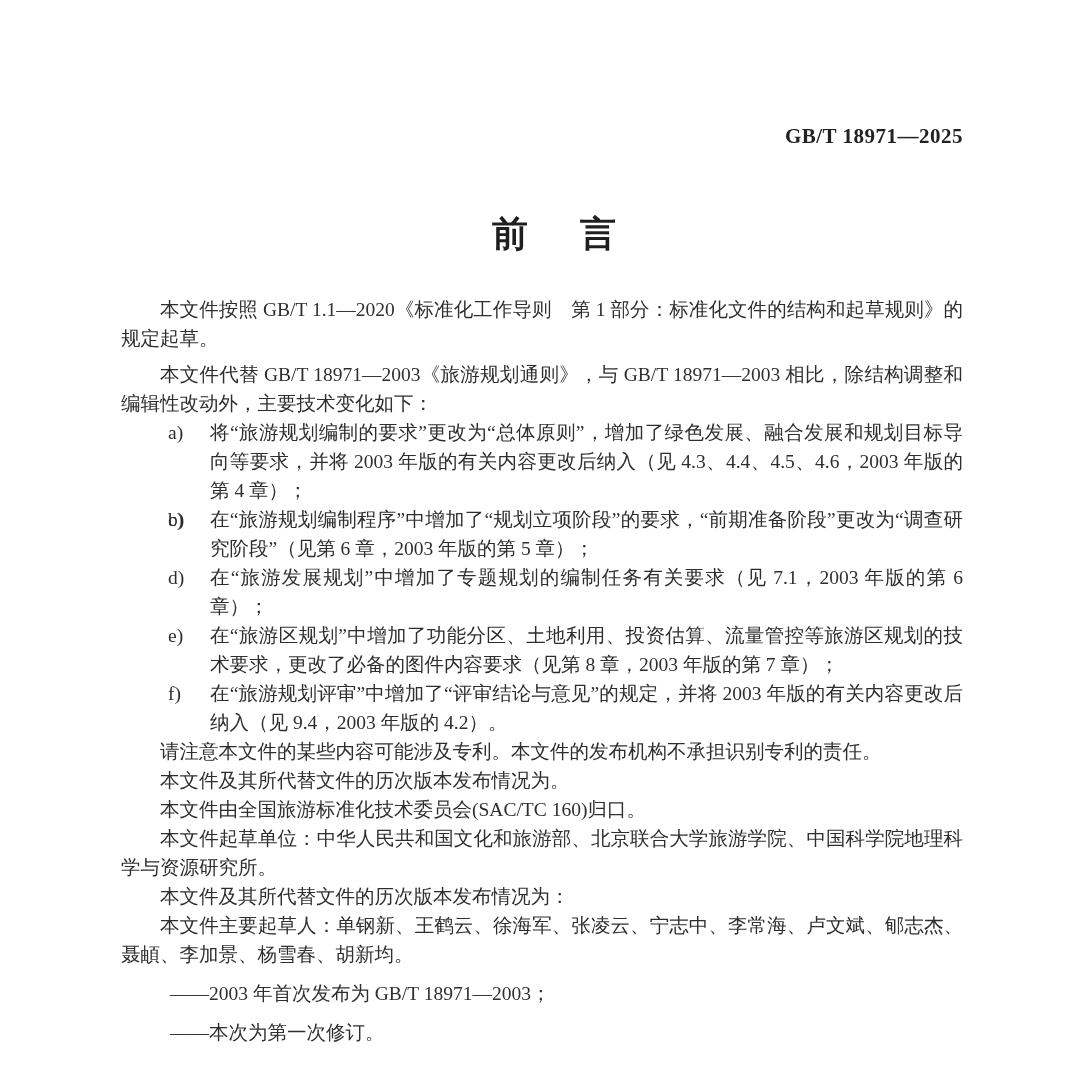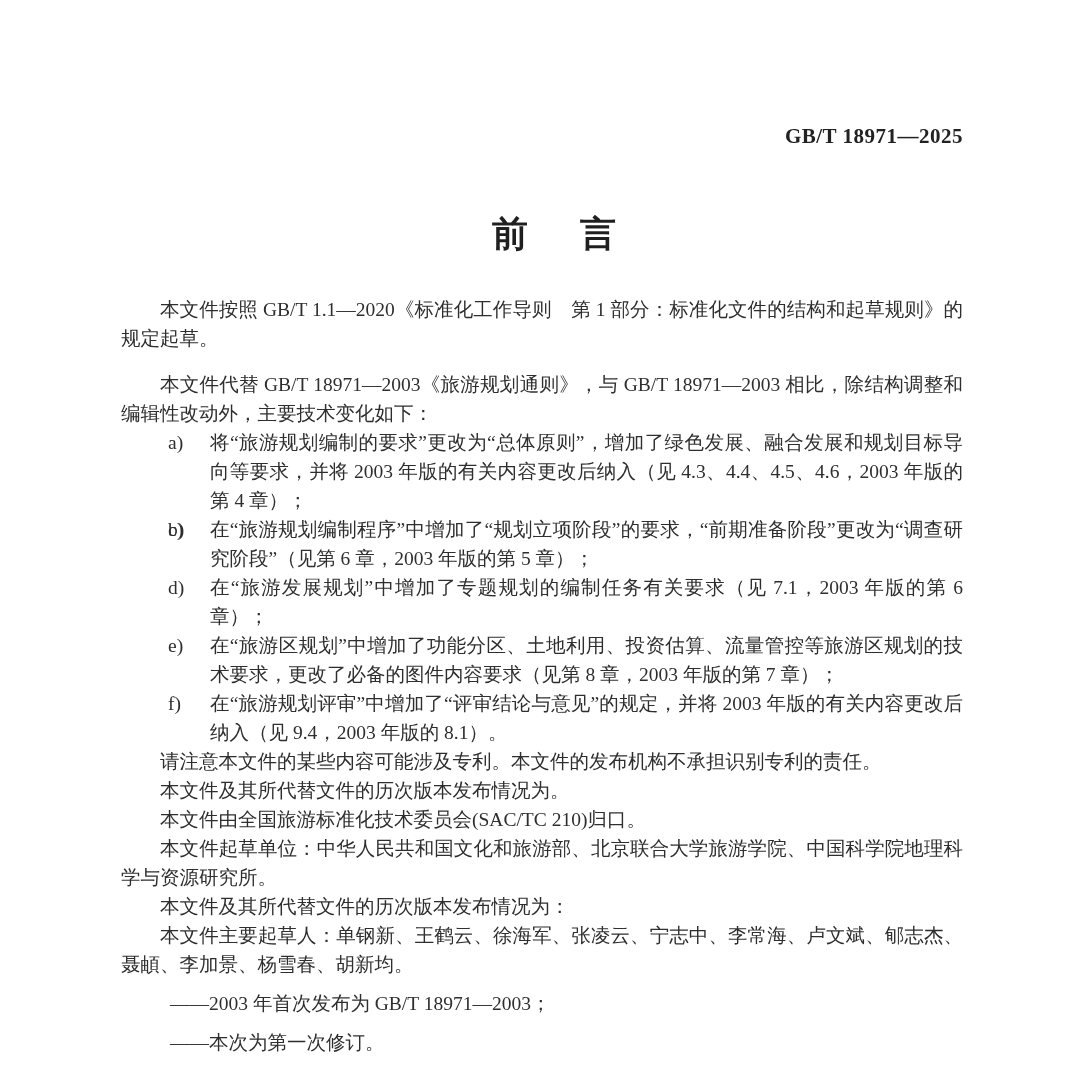--- a/index.html
+++ b/index.html
@@ -51,21 +51,21 @@
     font-size: 19.5px;
     line-height: 29px;
     text-align: justify;
     color: #2e2e2e;
   }
   .para {
     margin: 0;
     text-indent: 2em;
   }
   
-  .content > :nth-child(2) { margin-top: 17px; }
+  .content > :nth-child(2) { margin-top: 7px; }
   .list-item {
     position: relative;
     margin: 0;
     padding-left: 89px;
   }
   .list-label {
     position: absolute;
     left: 47px;
     top: 0;
   }
@@ -85,23 +85,23 @@
   </div>
 
   <div class="content">
       <p class="para">本文件按照 GB/T 1.1—2020《标准化工作导则　第 1 部分：标准化文件的结构和起草规则》的规定起草。</p>
       <p class="para">本文件代替 GB/T 18971—2003《旅游规划通则》，与 GB/T 18971—2003 相比，除结构调整和编辑性改动外，主要技术变化如下：</p>
       <div class="list-item"><span class="list-label">a)</span><span>将“旅游规划编制的要求”更改为“总体原则”，增加了绿色发展、融合发展和规划目标导向等要求，并将 2003 年版的有关内容更改后纳入（见 4.3、4.4、4.5、4.6，2003 年版的第 4 章）；</span></div>
       <div class="list-item"><span class="list-label">b)</span></div>
       <div class="list-item"><span class="list-label">c)</span><span>在“旅游规划编制程序”中增加了“规划立项阶段”的要求，“前期准备阶段”更改为“调查研究阶段”（见第 6 章，2003 年版的第 5 章）；</span></div>
       <div class="list-item"><span class="list-label">d)</span><span>在“旅游发展规划”中增加了专题规划的编制任务有关要求（见 7.1，2003 年版的第 6 章）；</span></div>
       <div class="list-item"><span class="list-label">e)</span><span>在“旅游区规划”中增加了功能分区、土地利用、投资估算、流量管控等旅游区规划的技术要求，更改了必备的图件内容要求（见第 8 章，2003 年版的第 7 章）；</span></div>
-      <div class="list-item"><span class="list-label">f)</span><span>在“旅游规划评审”中增加了“评审结论与意见”的规定，并将 2003 年版的有关内容更改后纳入（见 9.4，2003 年版的 8.1）。</span></div>
+      <div class="list-item"><span class="list-label">f)</span><span>在“旅游规划评审”中增加了“评审结论与意见”的规定，并将 2003 年版的有关内容更改后纳入（见 9.4，2003 年版的 4.2）。</span></div>
       <p class="para">请注意本文件的某些内容可能涉及专利。本文件的发布机构不承担识别专利的责任。</p>
       <p class="para">本文件及其所代替文件的历次版本发布情况为。</p>
-      <p class="para">本文件由全国旅游标准化技术委员会(SAC/TC 210)归口。</p>
+      <p class="para">本文件由全国旅游标准化技术委员会(SAC/TC 160)归口。</p>
       <p class="para">本文件起草单位：中华人民共和国文化和旅游部、北京联合大学旅游学院、中国科学院地理科学与资源研究所。</p>
       <p class="para">本文件及其所代替文件的历次版本发布情况为：</p>
       <p class="para">本文件主要起草人：单钢新、王鹤云、徐海军、张凌云、宁志中、李常海、卢文斌、郇志杰、聂頔、李加景、杨雪春、胡新均。</p>
       <p class="dash-item">——2003 年首次发布为 GB/T 18971—2003；</p>
       <p class="dash-item">——本次为第一次修订。</p>
     </div>
 </div>
 
 </body></html>

